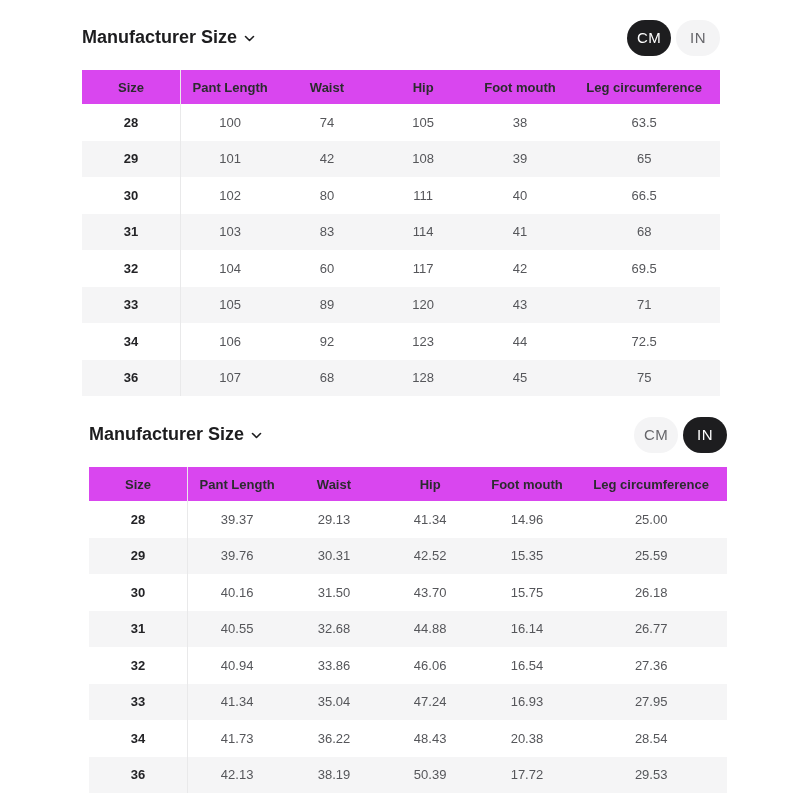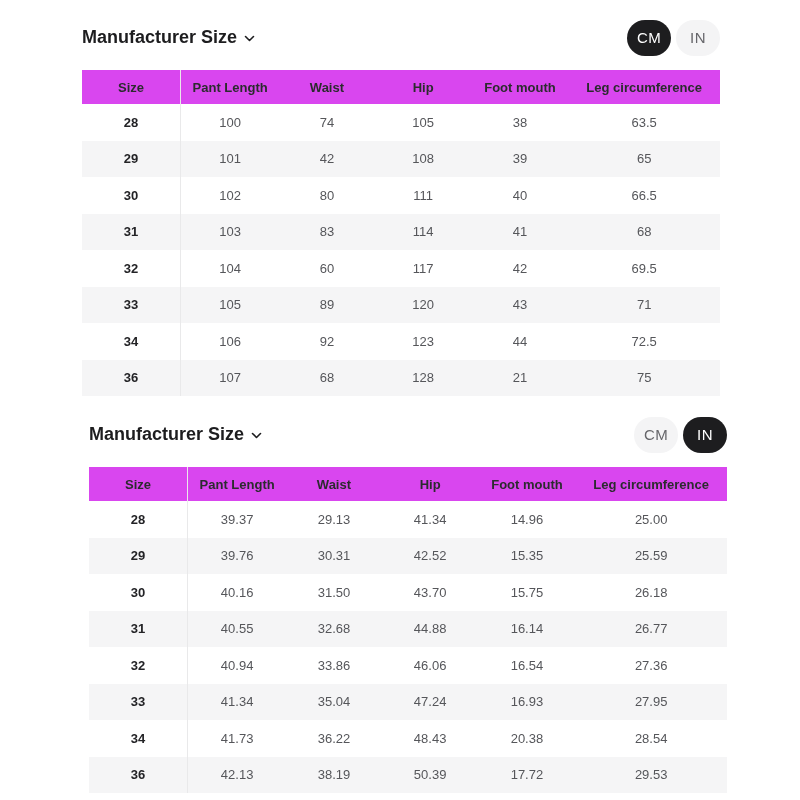--- a/index.html
+++ b/index.html
@@ -129,21 +129,21 @@
           <td class="col2">92</td>
           <td class="col3">123</td>
           <td class="col4">44</td>
           <td class="col5">72.5</td>
         </tr>
         <tr>
           <td class="col0">36</td>
           <td class="col1">107</td>
           <td class="col2">68</td>
           <td class="col3">128</td>
-          <td class="col4">21</td>
+          <td class="col4">45</td>
           <td class="col5">75</td>
         </tr>
       </tbody>
   </table>
 </div>
 
 <div class="section second">
   <div class="section-header">
     <div class="title-wrap">
       <span class="section-title">Manufacturer Size</span>

